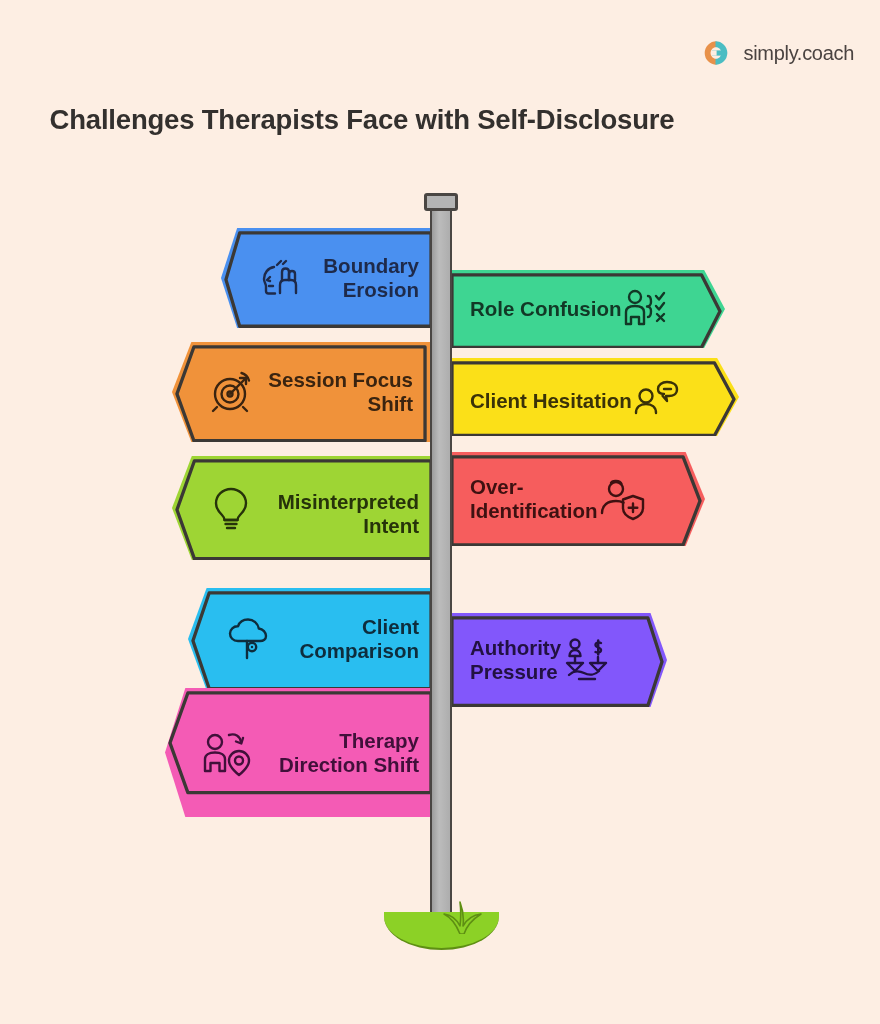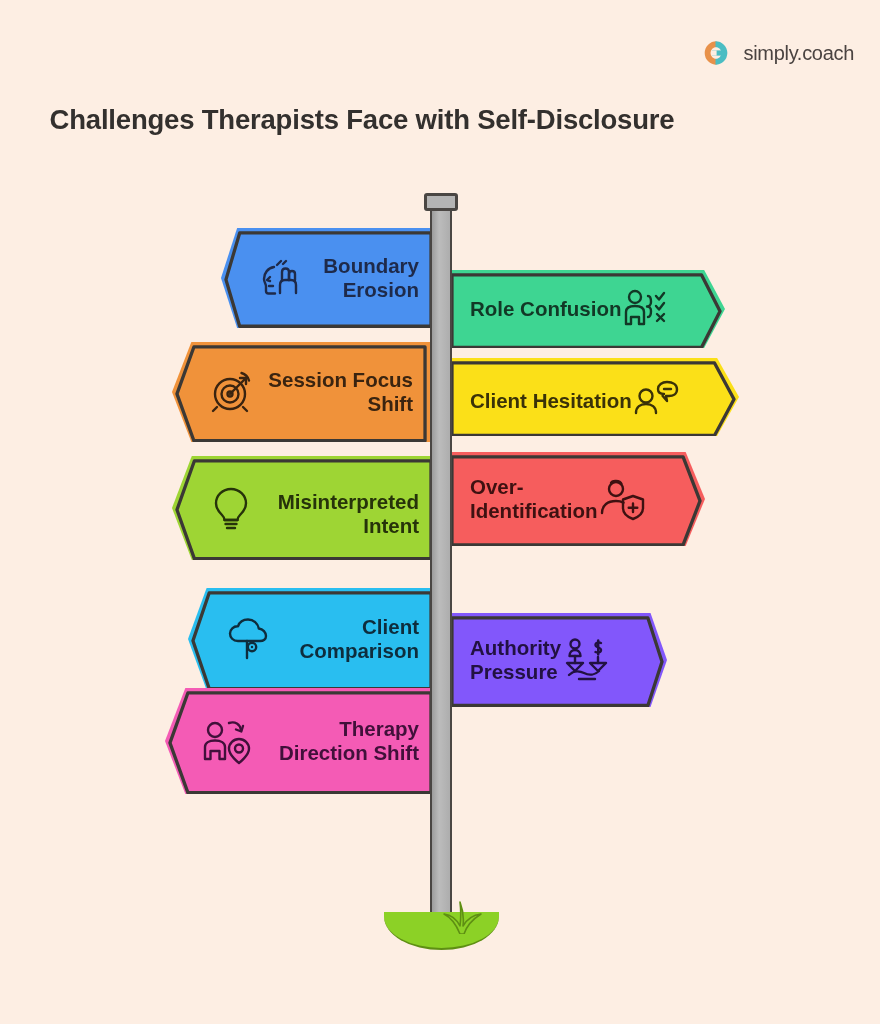--- a/index.html
+++ b/index.html
@@ -292,21 +292,21 @@
         <path fill="none" stroke="#221142" stroke-width="2.4" stroke-linecap="round" stroke-linejoin="round" d="M6 26 L22 26 L14 34 Z"></path>
         <path fill="none" stroke="#221142" stroke-width="2.4" stroke-linecap="round" stroke-linejoin="round" d="M40 6 C38 5 34.5 5.2 34.5 8 C34.5 10.8 40 10.2 40 13 C40 15.8 36.5 16 34.5 15"></path>
         <path fill="none" stroke="#221142" stroke-width="2.4" stroke-linecap="round" stroke-linejoin="round" d="M37.2 3.5 L37.2 17.5"></path>
         <path fill="none" stroke="#221142" stroke-width="2.4" stroke-linecap="round" stroke-linejoin="round" d="M37 20 L37 26"></path>
         <path fill="none" stroke="#221142" stroke-width="2.4" stroke-linecap="round" stroke-linejoin="round" d="M29 26 L45 26 L37 34 Z"></path>
         <path fill="none" stroke="#221142" stroke-width="2.4" stroke-linecap="round" stroke-linejoin="round" d="M8 38 C12 34 18 33.5 23 36 C28 38.5 34 38 38 34"></path>
         <path fill="none" stroke="#221142" stroke-width="2.4" stroke-linecap="round" stroke-linejoin="round" d="M18 42 L34 42"></path>
       </svg>
         </span>
       </div>
-      <div class="sign left" style="left: 165px; top: 688px; width: 271px; height: 106px; background: rgb(244, 91, 181); border-color: transparent;">
+      <div class="sign left" style="left: 165px; top: 688px; width: 271px; height: 129px; background: rgb(244, 91, 181); border-color: transparent;">
         <svg class="sign-outline" viewBox="0 0 271 106">
           <polygon points="2,53 20.325,2 269,2 269,104 20.325,104" fill="none" stroke="#3B3835" stroke-width="3.4" stroke-linejoin="round"></polygon>
         </svg>
         <span style="display: flex; z-index: 2;">
           <svg class="ico" width="54" height="48" viewBox="0 0 54 48">
         <circle fill="none" stroke="#41103A" stroke-width="2.4" stroke-linecap="round" stroke-linejoin="round" cx="13" cy="13" r="7"></circle>
         <path fill="none" stroke="#41103A" stroke-width="2.4" stroke-linecap="round" stroke-linejoin="round" d="M3 42 L3 30 C3 26 7 23.5 13 23.5 C19 23.5 23 26 23 30 L23 42 L17.5 42 L17.5 34 L8.5 34 L8.5 42 Z"></path>
         <path fill="none" stroke="#41103A" stroke-width="2.4" stroke-linecap="round" stroke-linejoin="round" d="M27 6 C33 4 38 7 39 13"></path>
         <path fill="none" stroke="#41103A" stroke-width="2.4" stroke-linecap="round" stroke-linejoin="round" d="M34 12.5 L39.3 14.5 L41 9"></path>
         <path fill="none" stroke="#41103A" stroke-width="2.4" stroke-linecap="round" stroke-linejoin="round" d="M37 22 C31.5 22 27 26.4 27 31.8 C27 38.5 37 46 37 46 C37 46 47 38.5 47 31.8 C47 26.4 42.5 22 37 22 Z"></path>

